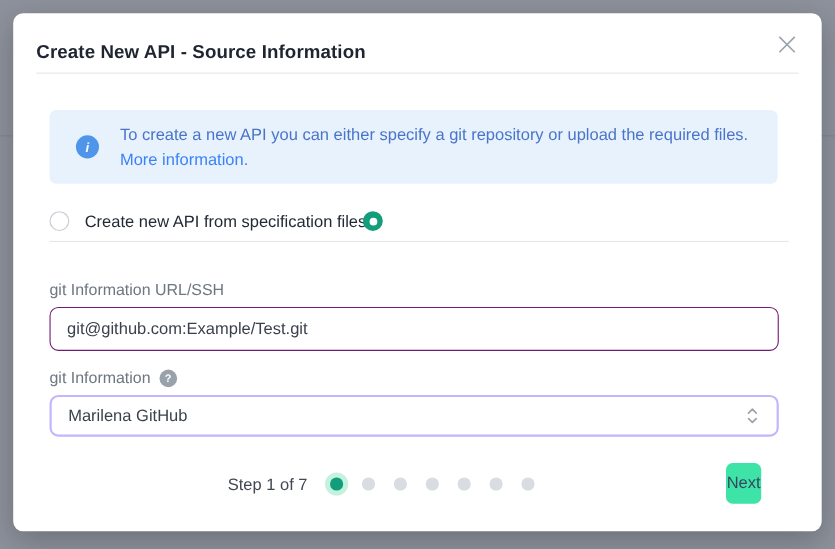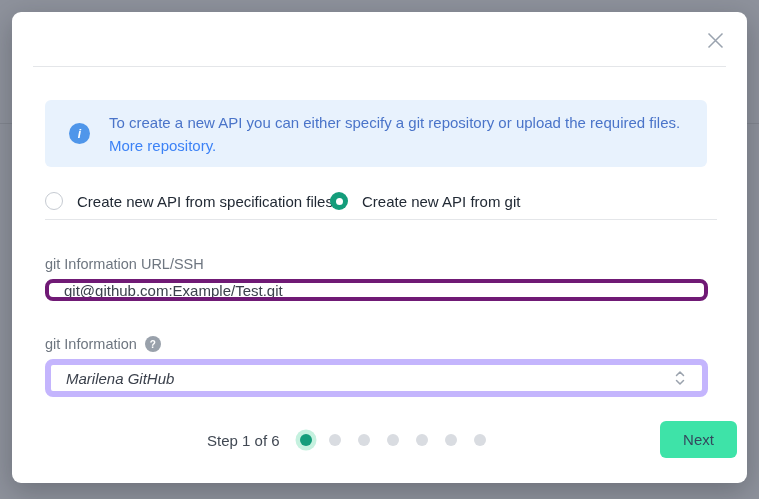--- a/index.html
+++ b/index.html
@@ -69,94 +69,94 @@
     display:flex; align-items:center; gap:8px;
   }
   .field-label.repo { top:244px; }
   .field-label.cred { top:324px; }
   .help-badge {
     width:16px; height:16px; border-radius:50%; background:#99a1ab;
     color:#fff; font-size:10px; font-weight:700;
     display:flex; align-items:center; justify-content:center; cursor:pointer;
   }
   .text-input {
-    position:absolute; left:33px; top:267px; width:663px; height:22px;
-    border:4px solid #701a75; border-radius:8px; outline:none;
+    position:absolute; left:33px; top:267px; width:663px; height:40px;
+    border:1px solid #701a75; border-radius:8px; outline:none;
     font-family:inherit; font-size:15px; color:#3b414c; padding:0 15px;
     background:#fff;
   }
   .select-box {
     position:absolute; left:33px; top:347px; width:663px; height:38px;
-    border:6px solid #c4b5fd; border-radius:8px; background:#fff;
+    border:2px solid #c4b5fd; border-radius:8px; background:#fff;
     display:flex; align-items:center; justify-content:space-between;
-    padding:0 15px; font-size:15px; color:#3b414c; cursor:pointer;font-style:italic;
+    padding:0 15px; font-size:15px; color:#3b414c; cursor:pointer;
   }
 
   .step-text { position:absolute; left:195px; top:420px; font-size:15px; color:#414853; }
   .dots { position:absolute; left:288px; top:421px; height:13px; display:flex; align-items:center; gap:17px; }
   .dot { width:12px; height:12px; border-radius:50%; background:#d9dce1; }
   .dot.active {
     background:var(--accent-green,#23a077);
     box-shadow:0 0 0 4.5px #c5f1df;
   }
   .next-btn {
-    position:absolute; left:648px; top:409px; width:77px; height:37px;
+    position:absolute; left:648px; top:409px; width:32px; height:37px;
     background:var(--mint-button,#3ee3a8); border:none; border-radius:6px;
     font-family:inherit; font-size:15px; color:#34495e; cursor:pointer;
   }
 </style>
 </head>
 <body>
 
 <div class="stage">
   <div class="modal">
 
+    <h1 class="modal-title">Create New API - Source Information</h1>
 
     <div class="close-btn">
       <svg width="17" height="17" viewBox="0 0 17 17">
         <path d="M1.5 1.5 L15.5 15.5 M15.5 1.5 L1.5 15.5" stroke="#9aa3af" stroke-width="1.5" fill="none"></path>
       </svg>
     </div>
 
     <div class="divider title-div"></div>
 
     <div class="banner">
       <div class="info-icon">i</div>
-      <div class="banner-text"><span>To create a new API you can either specify a git repository or upload the required files.</span> <a>More repository.</a></div>
+      <div class="banner-text"><span>To create a new API you can either specify a git repository or upload the required files.</span> <a>More information.</a></div>
     </div>
 
     <div class="radio-option first">
       <span class="radio-circle"></span>
       <span class="radio-label">Create new API from specification files</span>
     </div>
 
     <div class="radio-option second">
       <span class="radio-circle checked"></span>
-      <span class="radio-label">Create new API from git</span>
     </div>
 
     <div class="divider radio-div"></div>
 
     <label class="field-label repo">git Information URL/SSH</label>
     <input class="text-input" value="git@github.com:Example/Test.git" style="">
 
     <label class="field-label cred">
       <span>git Information</span>
       <span class="help-badge">?</span>
     </label>
 
     <div class="select-box">
       <span>Marilena GitHub</span>
       <svg width="14" height="16" viewBox="0 0 14 16">
         <path d="M3.5 5.5 L7 2 L10.5 5.5" stroke="#9aa2ad" stroke-width="1.5" fill="none" stroke-linecap="round" stroke-linejoin="round"></path>
         <path d="M3.5 10.5 L7 14 L10.5 10.5" stroke="#9aa2ad" stroke-width="1.5" fill="none" stroke-linecap="round" stroke-linejoin="round"></path>
       </svg>
     </div>
 
-    <span class="step-text">Step 1 of 6</span>
+    <span class="step-text">Step 1 of 7</span>
     <div class="dots">
         <span class="dot active"></span>
         <span class="dot"></span>
         <span class="dot"></span>
         <span class="dot"></span>
         <span class="dot"></span>
         <span class="dot"></span>
         <span class="dot"></span>
       </div>
     <button class="next-btn">Next</button>

